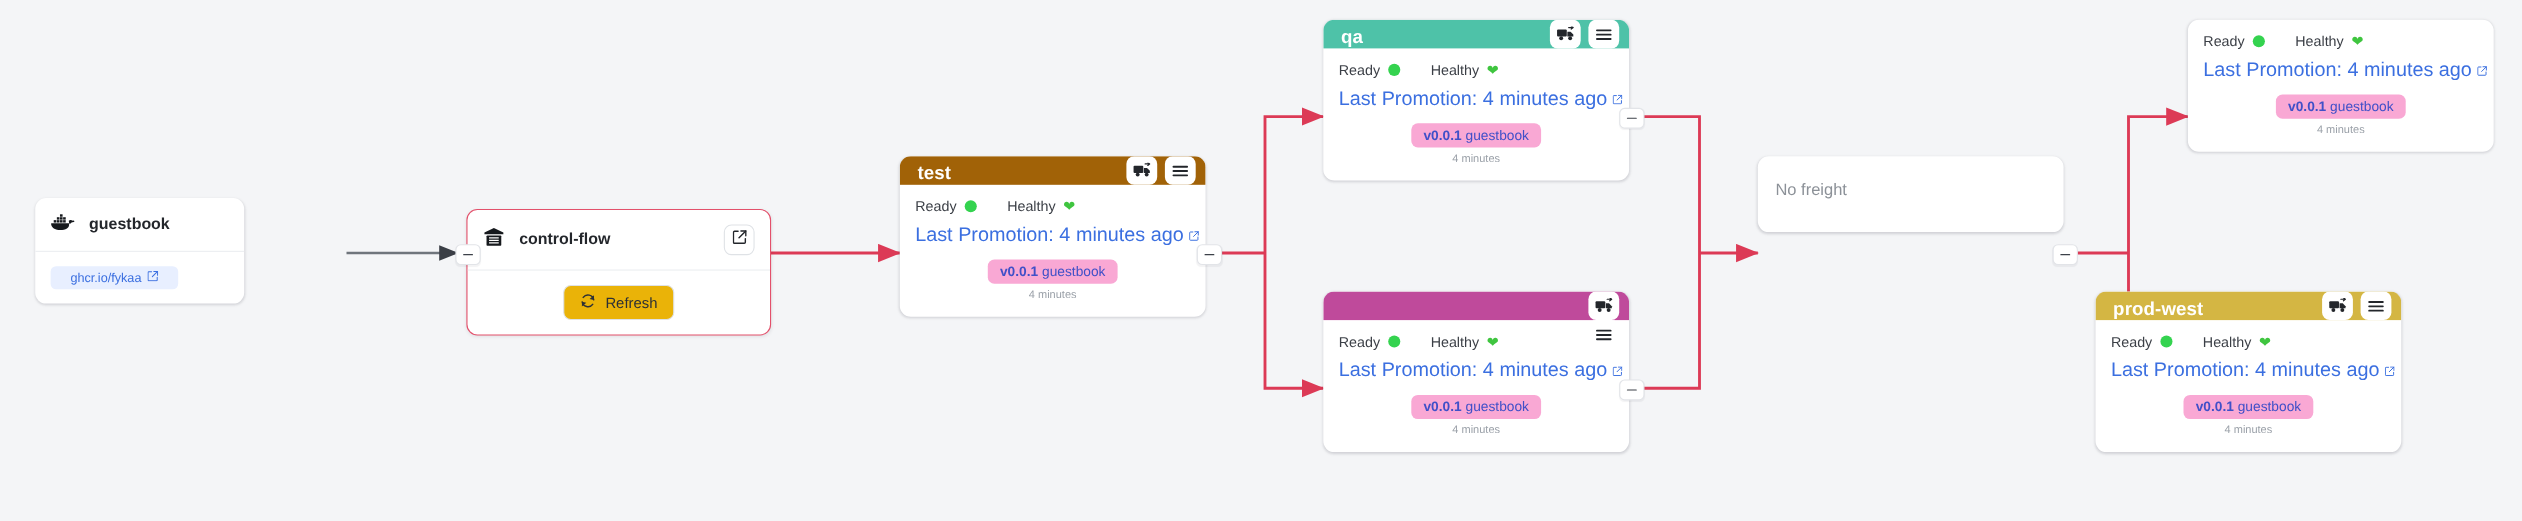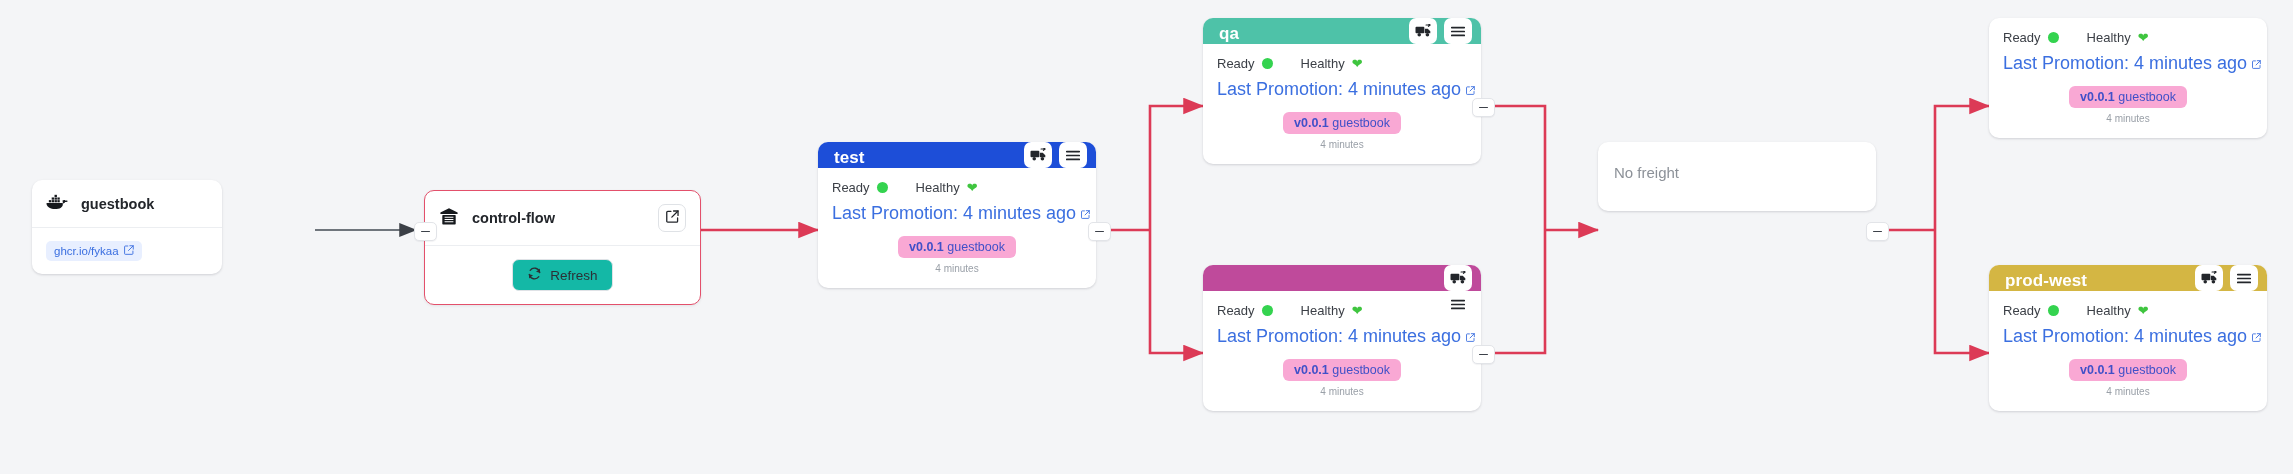--- a/index.html
+++ b/index.html
@@ -159,21 +159,21 @@
   }
   .plain-body { padding: 13px 14px; }
 
   .repo-pill {
     display: inline-flex;
     align-items: center;
     gap: 5px;
     background: #e8efff;
     color: #3b6fe0;
     border-radius: 5px;
-    padding: 4px 8px;
+    padding: 4px 18px;
     font-size: 11.5px;
     cursor: pointer;
   }
 
   .ghost-btn {
     border: 1px solid #dfe2e6;
     background: #fff;
     border-radius: 7px;
     width: 26px; height: 26px;
     display: flex;
@@ -185,21 +185,21 @@
 
   .refresh-wrap {
     display: flex;
     justify-content: center;
   }
   .refresh-btn {
     display: inline-flex;
     align-items: center;
     gap: 8px;
     border: 1px solid #dfe2e6;
-    background: #14b8a6;
+    background: #eab308;
     border-radius: 7px;
     padding: 6px 14px;
     font-size: 13.5px;
     color: #2c3036;
     cursor: pointer;
     font-family: "Liberation Sans", sans-serif;
   }
 
   
   .outlined {
@@ -334,21 +334,21 @@
             <path d="M13.9,2.6 L13.7,7.2 L9.6,6.1 Z" fill="#2c3036"></path>
             <path d="M2.1,13.4 L2.3,8.8 L6.4,9.9 Z" fill="#2c3036"></path>
           </svg>
         </span>
         <span>Refresh</span>
       </button>
     </div>
   </div>
 
   <div class="node stage" style="left:818px; top:142px;">
-    <div class="stage-header" style="background:#1d4ed8;">
+    <div class="stage-header" style="background:#a16207;">
       <span class="stage-title">test</span>
       <span class="hdr-btn">
         <svg width="17" height="14" viewBox="0 0 20 16" xmlns="http://www.w3.org/2000/svg">
           <rect x="0.6" y="3.0" width="10.4" height="7.6" rx="1.1" fill="#23262b"></rect>
           <path d="M11.6,5.4 h3.4 l3.0,3.0 v2.2 h-6.4 z" fill="#23262b"></path>
           <circle cx="5.0" cy="12.4" r="2.1" fill="#23262b"></circle>
           <circle cx="14.6" cy="12.4" r="2.1" fill="#23262b"></circle>
           <path d="M13.0,1.0 h4.6 M15.8,-0.6 l2.0,1.6 l-2.0,1.6" fill="none" stroke="#23262b" stroke-width="1.3" stroke-linecap="round" stroke-linejoin="round"></path>
         </svg>
       </span>
@@ -546,21 +546,21 @@
       <div class="freight-wrap">
         <span class="freight-pill">
           <b>v0.0.1</b>
           <span>guestbook</span>
         </span>
       </div>
       <div class="freight-age">4 minutes</div>
     </div>
   </div>
 
-  <div class="node stage" style="left:1989px; top:265px;">
+  <div class="node stage" style="left:1905px; top:265px;">
     <div class="stage-header" style="background:#d4b643;">
       <span class="stage-title">prod-west</span>
       <span class="hdr-btn">
         <svg width="17" height="14" viewBox="0 0 20 16" xmlns="http://www.w3.org/2000/svg">
           <rect x="0.6" y="3.0" width="10.4" height="7.6" rx="1.1" fill="#23262b"></rect>
           <path d="M11.6,5.4 h3.4 l3.0,3.0 v2.2 h-6.4 z" fill="#23262b"></path>
           <circle cx="5.0" cy="12.4" r="2.1" fill="#23262b"></circle>
           <circle cx="14.6" cy="12.4" r="2.1" fill="#23262b"></circle>
           <path d="M13.0,1.0 h4.6 M15.8,-0.6 l2.0,1.6 l-2.0,1.6" fill="none" stroke="#23262b" stroke-width="1.3" stroke-linecap="round" stroke-linejoin="round"></path>
         </svg>

